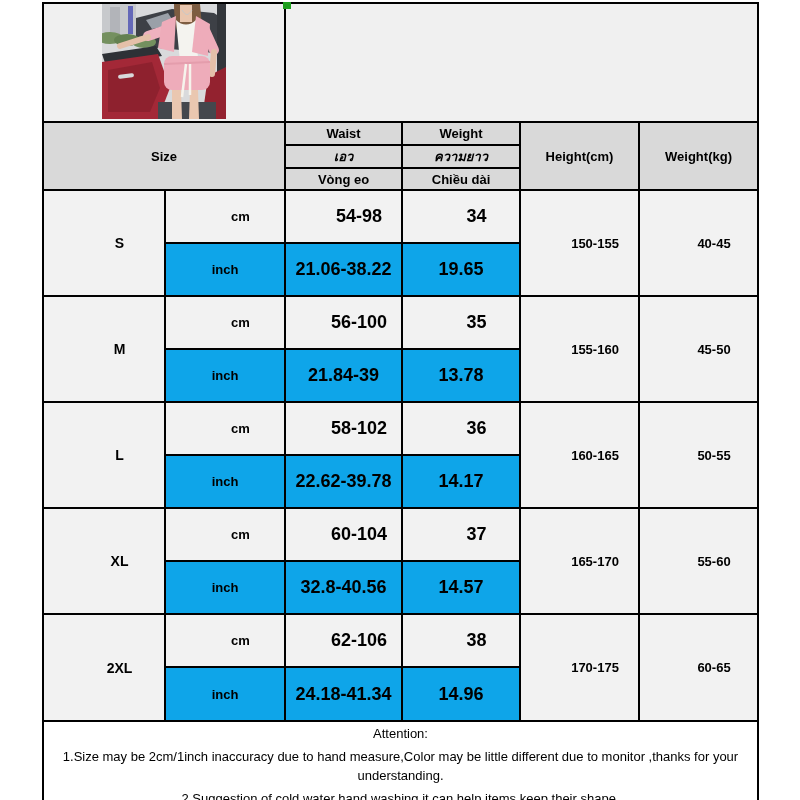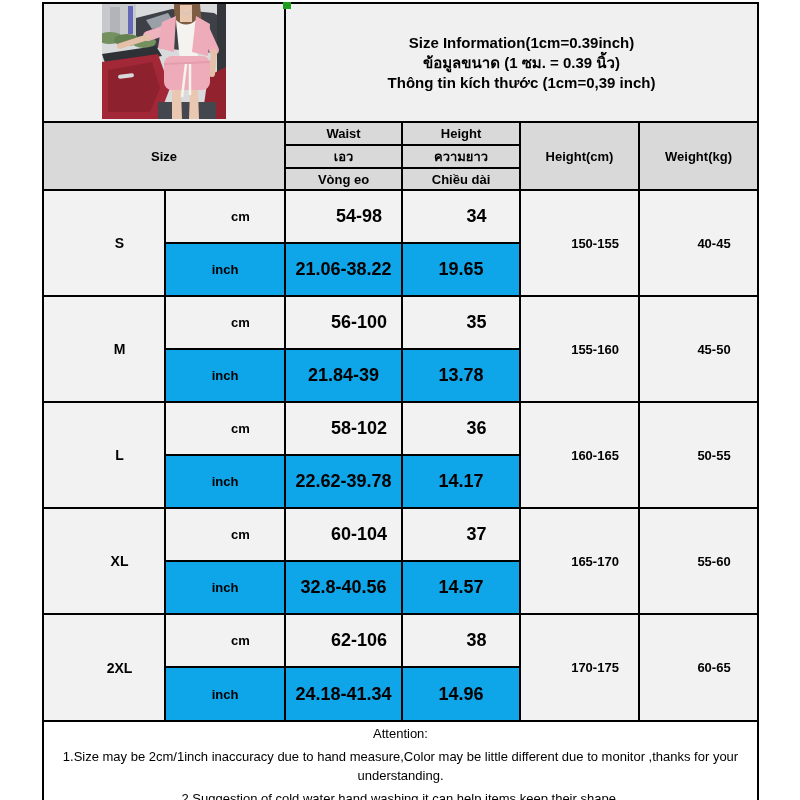--- a/index.html
+++ b/index.html
@@ -36,21 +36,21 @@
   table.size-table{
     width:713px;table-layout:fixed;border-collapse:collapse;border:hidden;
   }
   table.size-table td{
     border:2px solid #000;text-align:center;vertical-align:middle;
     padding:0;overflow:hidden;
   }
   tr.hdr{height:22px;}
   tr.hdr td{background:#d9d9d9;font-weight:700;font-size:13px;}
   td.size-big{font-size:24px;font-weight:700;}
-  td.th-txt{font-size:12px;}
+  td.th-txt{font-size:12px;font-style:italic;}
   tr.body-row{height:53px;}
   td.size-label{background:#d9d9d9;font-weight:700;font-size:14px;}
   td.unit{font-weight:700;font-size:13px;}
   td.val{font-weight:700;font-size:18px;}
   tr.cm-row td{background:#f2f2f2;padding-left:31px;}
   tr.inch-row td{background:#0ea5e9;}
   td.hw{background:#f2f2f2 !important;font-weight:700;font-size:13px;}
   
   .attention{
     height:76px;border-top:2px solid #000;background:#fff;
@@ -107,43 +107,38 @@
         <path d="M112 48 L110 70" stroke="#e5c0a9" stroke-width="6" stroke-linecap="round" fill="none"></path>
 
         <rect x="62" y="52" width="46" height="34" rx="8" fill="#eeacba"></rect>
         <path d="M62 60 L108 58" stroke="#e49dac" stroke-width="2"></path>
 
         <path d="M70 86 L70 115 L80 115 L79 86 Z" fill="#eac7b0"></path>
         <path d="M88 86 L87 115 L97 115 L96 86 Z" fill="#eac7b0"></path>
 
         <path d="M84 60 L80 93 M88 60 L88 91" stroke="#f6f3ec" stroke-width="2.5" fill="none"></path>
       </svg>
-    </div>
-    <div class="title-cell">
-      <div>Size Information(1cm=0.39inch)</div>
-      <div>ข้อมูลขนาด (1 ซม. = 0.39 นิ้ว)</div>
-      <div>Thông tin kích thước (1cm=0,39 inch)</div>
     </div>
     <div class="green-marker"></div>
   </div>
 
   <table class="size-table">
     <colgroup>
       <col style="width:121px">
         <col style="width:120px">
         <col style="width:117px">
       <col style="width:118px">
         <col style="width:119px">
         <col style="width:118px">
     </colgroup>
     <tbody>
       <tr class="hdr">
         <td colspan="2" rowspan="3" class="size-big">Size</td>
         <td>Waist</td>
-        <td>Height</td>
+        <td>Weight</td>
         <td rowspan="3">Height(cm)</td>
         <td rowspan="3">Weight(kg)</td>
       </tr>
       <tr class="hdr">
         <td class="th-txt">เอว</td>
         <td class="th-txt">ความยาว</td>
       </tr>
       <tr class="hdr">
         <td>Vòng eo</td>
         <td>Chiều dài</td>

